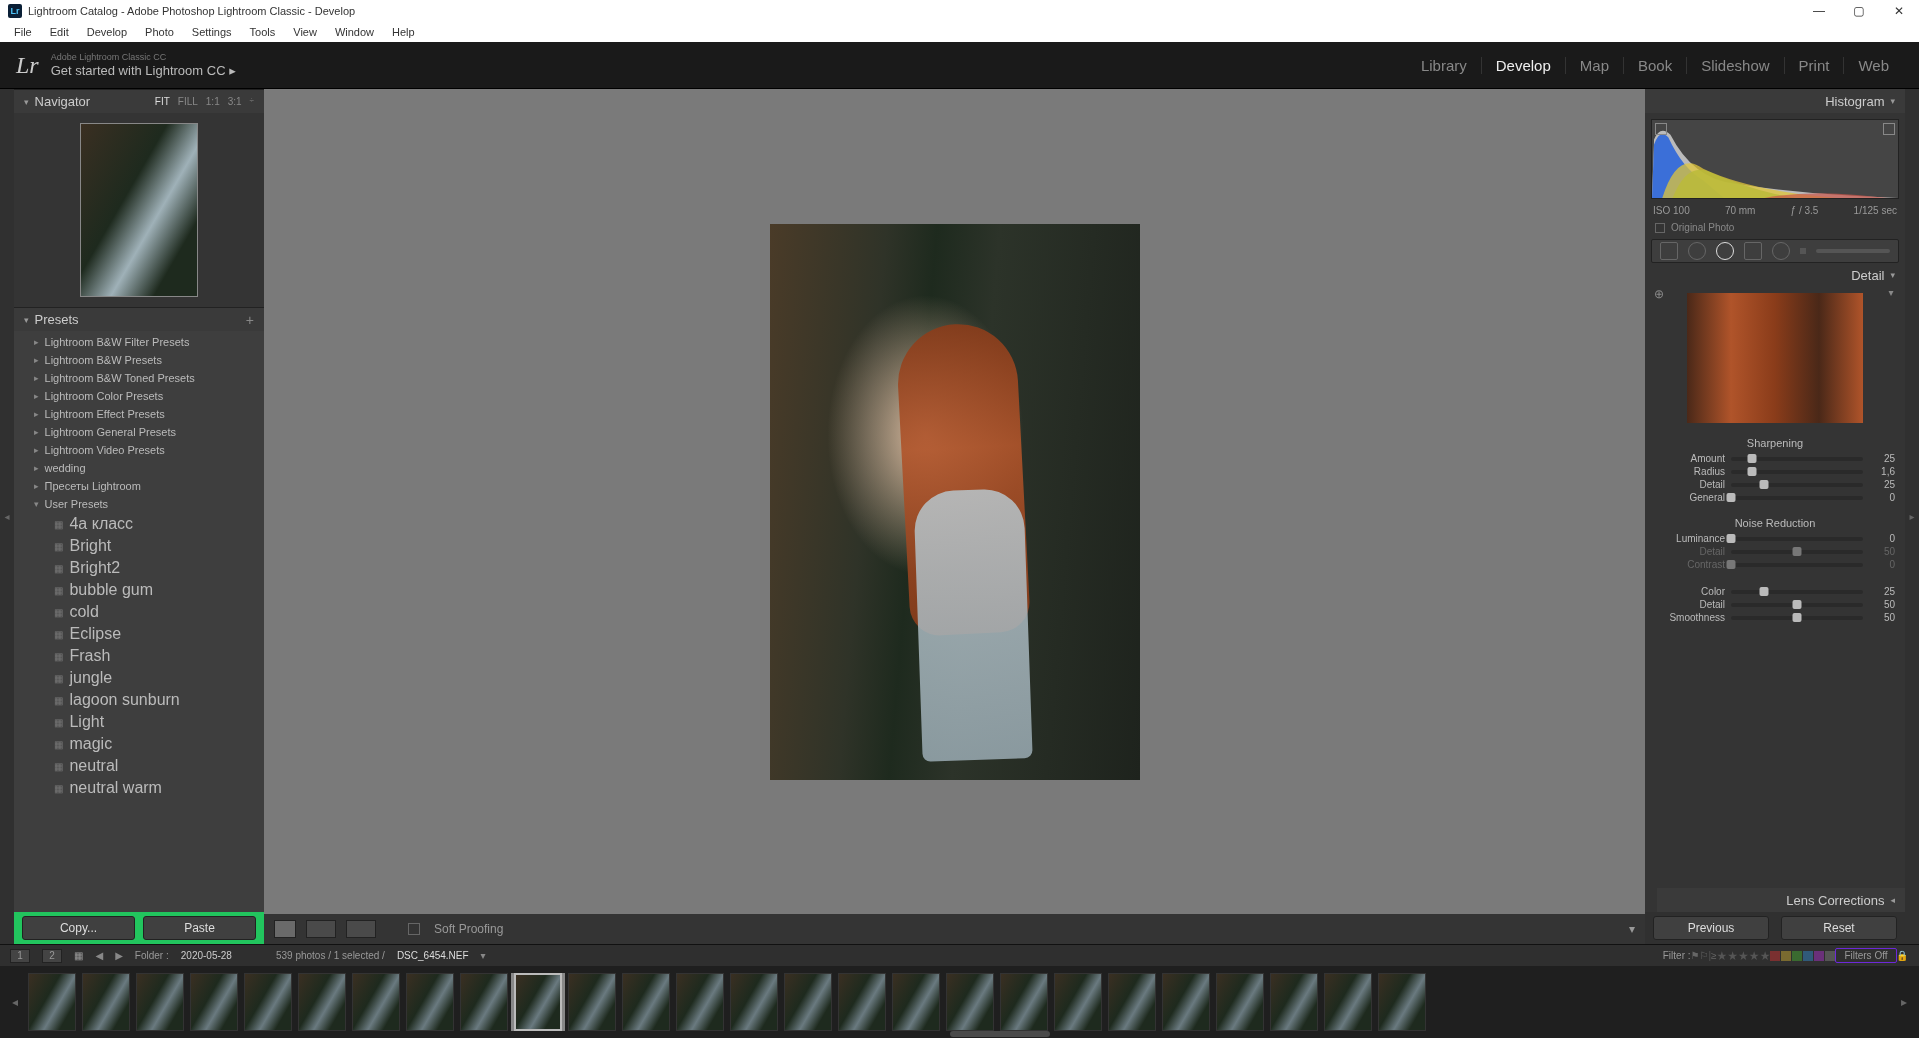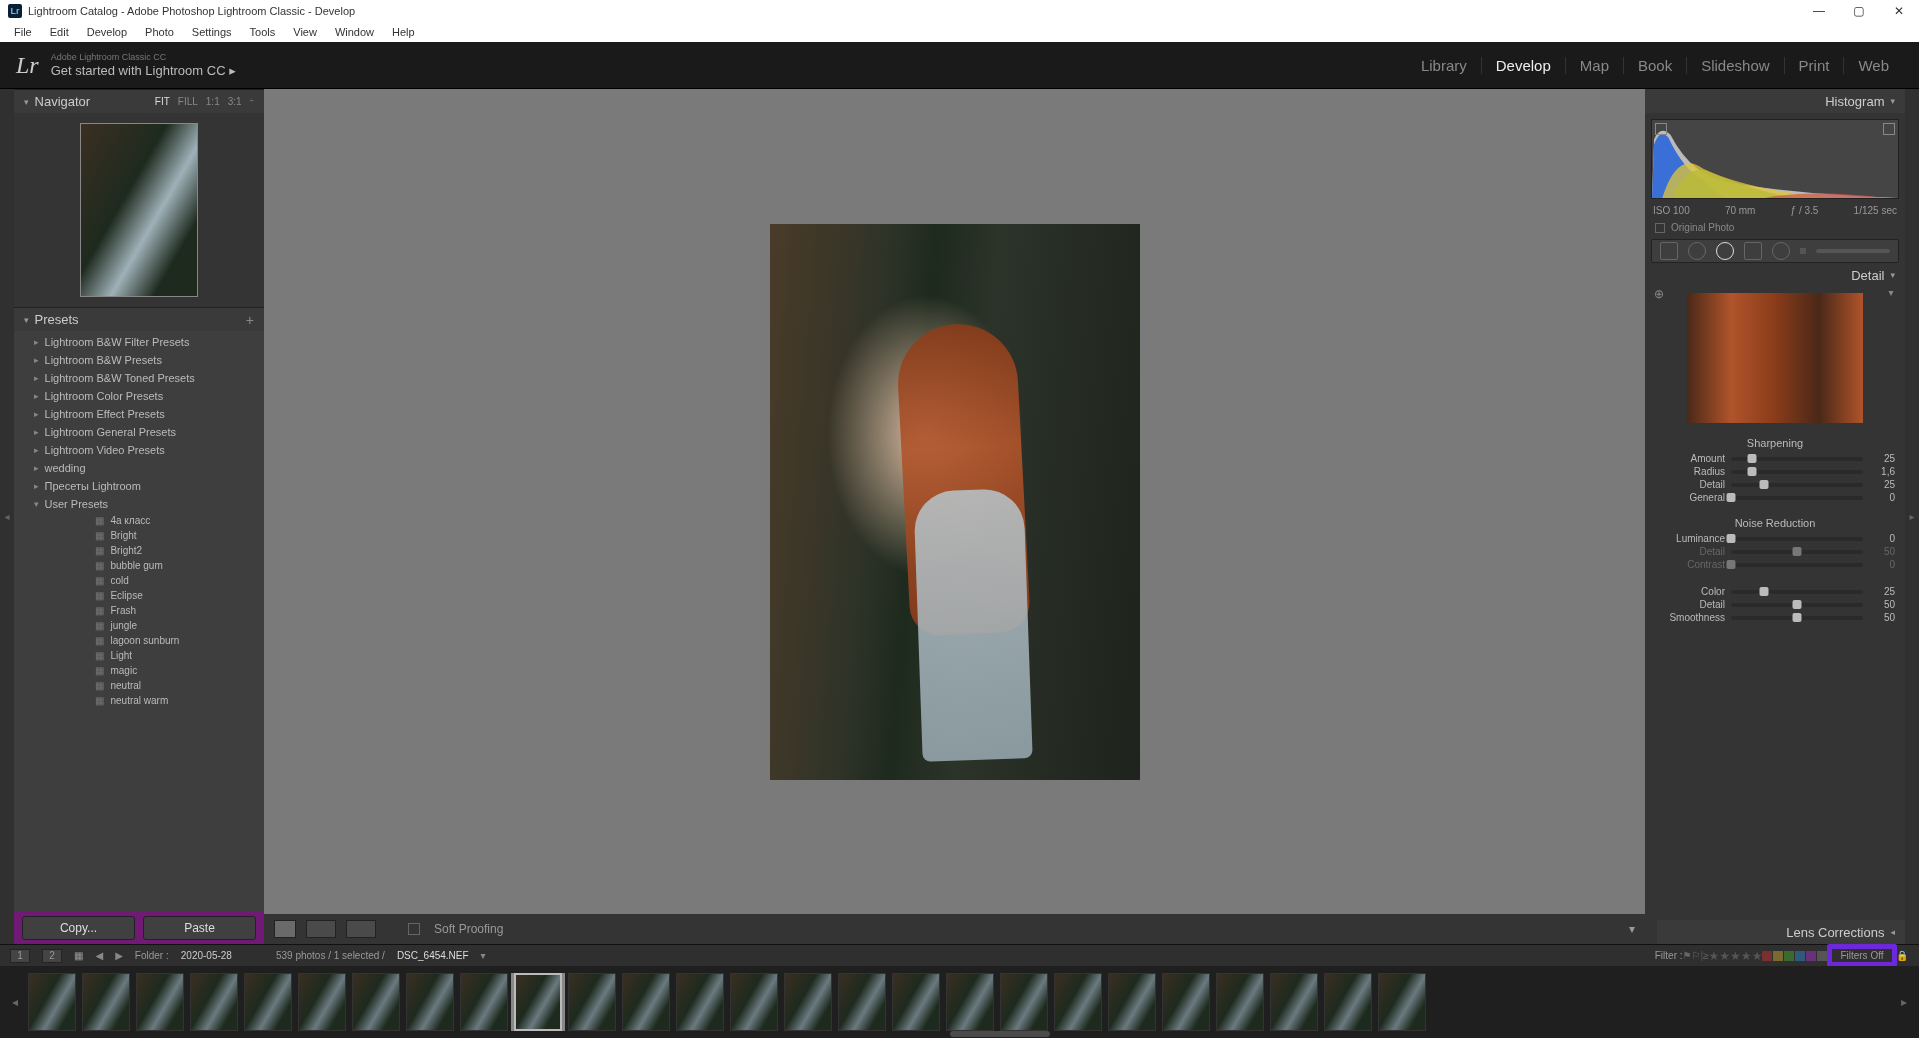--- a/index.html
+++ b/index.html
@@ -41,24 +41,24 @@
 .panel-head .tri { margin-right: 6px; color: #999; font-size: 9px;}
 .panel-head .tail { margin-left: auto; display: flex; gap: 8px; font-size: 10px; color: #888; }
 .panel-head .tail span.active { color: #ddd; }
 .navigator-thumb { height: 194px; display: flex; align-items: center; justify-content: center; background: #343434; }
 .navigator-thumb .thumb { width: 118px; height: 174px; background: linear-gradient(120deg, #3a2f22 0%, #1e2a1e 40%, #9fb1b8 60%, #1e2a1e 80%); border: 1px solid #888; position: relative; }
 
 .presets-body { flex: 1; overflow: hidden; background: #3e3e3e; padding: 2px 0; }
 .presets-body .group { padding: 3px 10px 3px 20px; font-size: 11px; color: #bbb; display: flex; align-items: center; cursor: pointer; }
 .presets-body .group::before { content: "▸"; color: #888; margin-right: 6px; font-size: 9px; }
 .presets-body .group.expanded::before { content: "▾"; }
-.presets-body .item { padding: 2px 10px 2px 40px; font-size: 10px; color: #bbb; display: flex; align-items: center; cursor: pointer; margin-left: 41px; }
+.presets-body .item { padding: 2px 10px 2px 40px; font-size: 16px; color: #bbb; display: flex; align-items: center; cursor: pointer; }
 .presets-body .item::before { content: "▦"; color: #777; margin-right: 6px; font-size: 10px; }
 
-.copy-paste { height: 32px; display: flex; gap: 8px; padding: 4px 8px; background: #701a75; }
+.copy-paste { height: 32px; display: flex; gap: 8px; padding: 4px 8px; background: #22c55e; }
 .copy-paste button { flex: 1; background: #404040; border: 1px solid #222; color: #ddd; font-size: 12px; border-radius: 3px; cursor: pointer; }
 
 
 .center { flex: 1; background: #7a7a7a; display: flex; flex-direction: column; min-width: 0; }
 .canvas { flex: 1; display: flex; align-items: center; justify-content: center; position: relative; overflow: hidden; }
 .canvas .photo { width: 370px; height: 556px;
   background:
     radial-gradient(ellipse 140px 200px at 42% 38%, rgba(233,198,170,0.95) 0%, rgba(233,198,170,0) 70%),
     linear-gradient(95deg, #4a3b28 0%, #2f3328 28%, #1e2a1e 40%, #2c3329 55%, #1e231d 100%);
   position: relative; border: none;
@@ -375,20 +375,24 @@
               <div class="knob" style="left: 50%;"></div>
             </div>
             <span class="val">50</span>
           </div>
         </div>
 
       <div class="rhead" style="margin-top:auto;margin-left:12px;">
         <span>Lens Corrections</span>
         <span class="tri">◂</span>
       </div>
+      <div class="prev-reset">
+        <button>Previous</button>
+        <button>Reset</button>
+      </div>
     </div>
 
     <div class="sidegrip">
         <span>▸</span>
       </div>
   </div>
 
   <div class="infobar">
     <span class="pagebtn">1</span>
     <span class="pagebtn">2</span>
@@ -409,21 +413,21 @@
       <span style="color:#666;">≥</span>
       <div class="stars"><span>★</span><span>★</span><span>★</span><span>★</span><span>★</span></div>
       <div class="colorchips">
         <span style="background:#7a3030;"></span>
           <span style="background:#7a6a30;"></span>
           <span style="background:#3a6a30;"></span>
           <span style="background:#305a7a;"></span>
           <span style="background:#6a307a;"></span>
           <span style="background:#555;"></span>
       </div>
-      <span style="border:5px solid #6d28d9;padding:1px 8px;border-radius:2px;">Filters Off</span>
+      <span style="border:1px solid #6d28d9;padding:1px 8px;border-radius:2px;">Filters Off</span>
       <span style="color:#777;">🔒</span>
     </div>
   </div>
 
   <div class="filmstrip">
     <div class="edge">◂</div>
     <div id="filmstrip-thumbs" style="display:flex;gap:6px;flex:1;overflow:hidden;">
         <div class="fthumb"></div>
         <div class="fthumb"></div>
         <div class="fthumb"></div>

